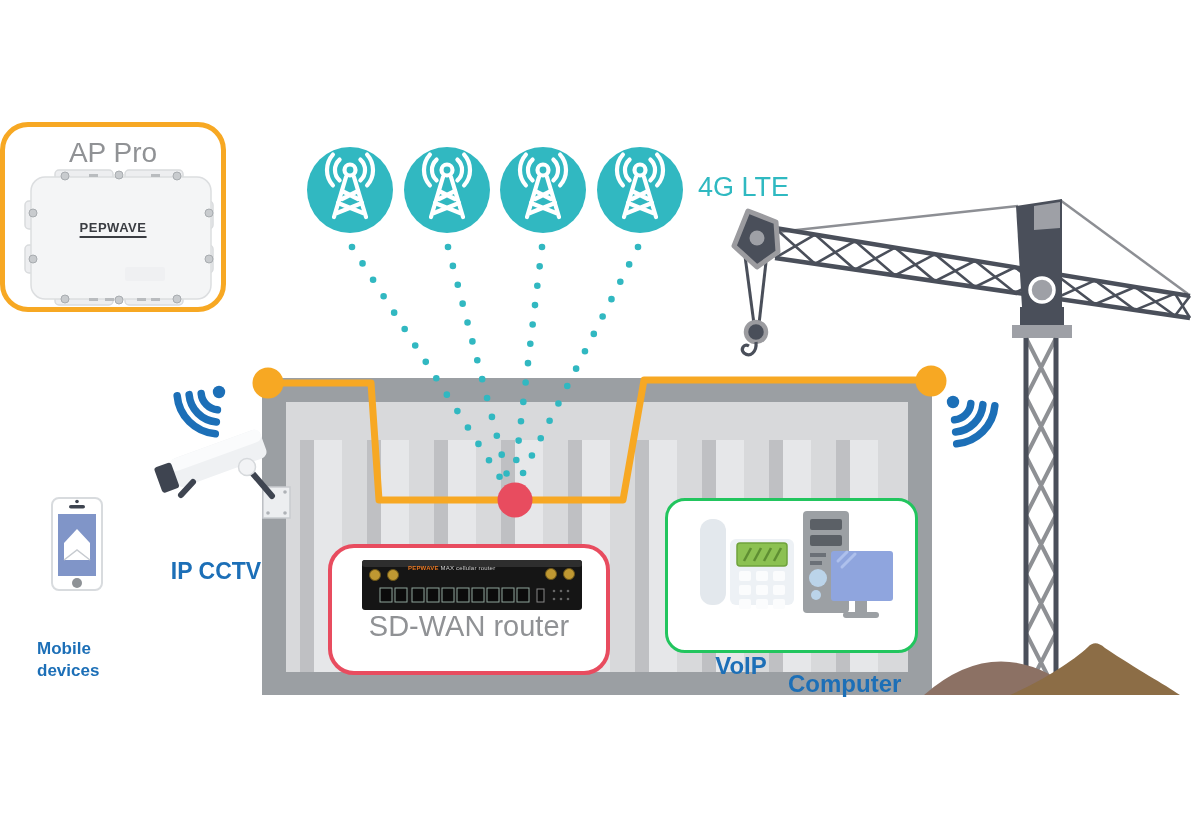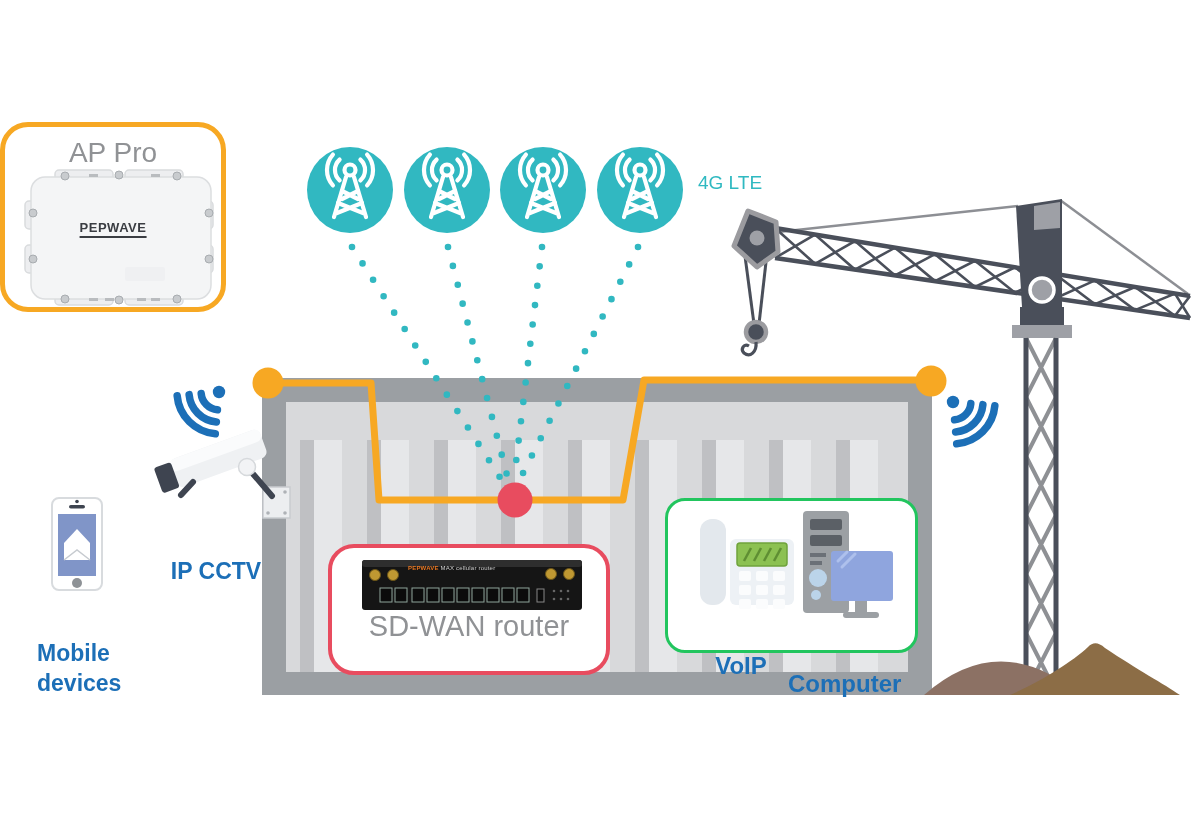--- a/index.html
+++ b/index.html
@@ -13,23 +13,23 @@
   .card-ap{left:0;top:122px;width:226px;height:190px;border:5px solid #F7A823;border-radius:28px;}
   .card-sdwan{left:328px;top:544px;width:282px;height:131px;border:4px solid #E84C5F;border-radius:26px;}
   .card-voip{left:665px;top:498px;width:253px;height:155px;border:3px solid #22c55e;border-radius:20px;}
   .card svg{position:absolute;left:0;top:0;}
   .lbl{position:absolute;white-space:pre-line;}
   .lbl-gray{color:#909295;}
   .lbl-blue{color:#1C6FB7;font-weight:bold;margin-top:37px;}
   .lbl-teal{color:#2FB9C1;font-weight:500;}
   .ap-title{left:0;right:0;top:10px;text-align:center;font-size:28px;}
   .sdwan-title{left:0;right:0;top:62px;text-align:center;font-size:29px;}
-  .lte-label{left:698px;top:172px;width:110px;font-size:19px;white-space:nowrap;}
+  .lte-label{left:698px;top:172px;width:110px;font-size:27px;white-space:nowrap;}
   .cctv-label{left:166px;top:521px;width:100px;text-align:center;font-size:23px;}
-  .mobile-label{left:37px;top:601px;width:100px;font-size:23px;line-height:1.32;}
+  .mobile-label{left:37px;top:601px;width:100px;font-size:17px;line-height:1.32;}
   .voip-label{left:18px;top:114px;width:110px;text-align:center;font-size:24px;}
   .computer-label{left:120px;top:132px;width:125px;font-size:24px;}
   .pepwave-logo{left:50%;top:94px;transform:translateX(-50%);
     font-size:13px;font-weight:bold;color:#3a3d42;letter-spacing:.5px;
     border-bottom:2px solid #3a3d42;padding-bottom:1px;line-height:1.05;}
   .router-face{left:76px;top:17px;font-size:6px;letter-spacing:.2px;white-space:nowrap;}
   .router-brand{color:#E87722;font-weight:bold;}
   .router-model{color:#cfcfcf;}
 </style>
 </head>

